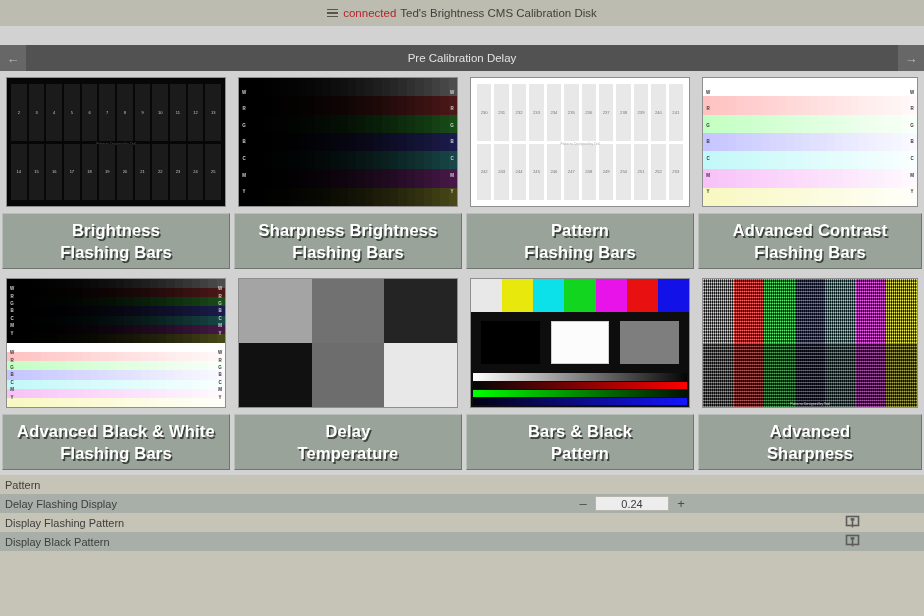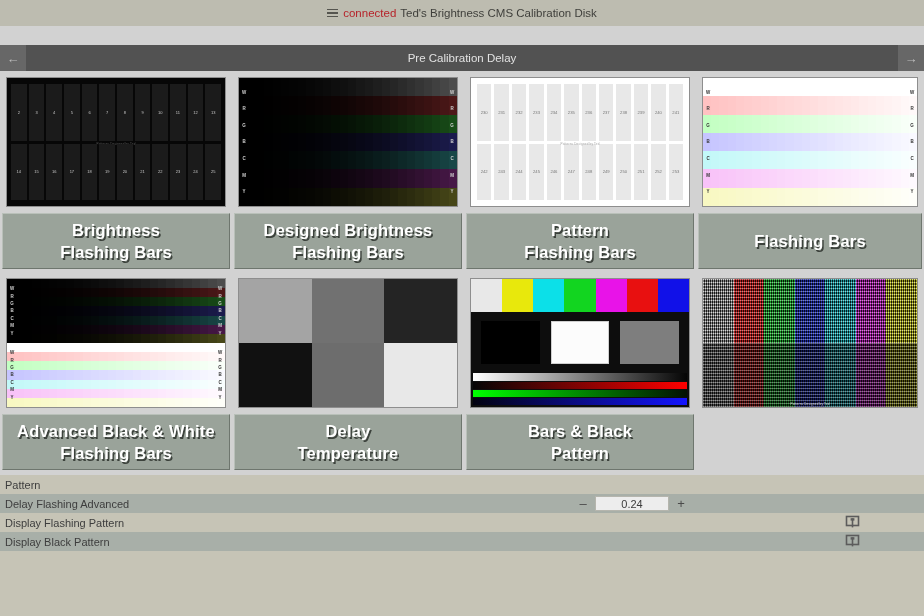--- a/index.html
+++ b/index.html
@@ -458,21 +458,21 @@
                   <span>G</span>
                   <span>B</span>
                   <span>C</span>
                   <span>M</span>
                   <span>Y</span>
                 </div>
               </div>
           </div>
         </div>
         <div class="label-btn">
-          <span>Designed Brightness</span>
+          <span>Sharpness Brightness</span>
           <span>Flashing Bars</span>
         </div>
       </div>
 
       <div class="cell">
         <div class="thumb-wrap">
           <div class="thumb" style="background:#fff">
             <div class="bars-light" id="art-contrast">
                 <div class="brow">
                   <div class="bar">230</div>
@@ -765,20 +765,21 @@
                   <span>G</span>
                   <span>B</span>
                   <span>C</span>
                   <span>M</span>
                   <span>Y</span>
                 </div>
               </div>
           </div>
         </div>
         <div class="label-btn">
+          <span>Advanced Contrast</span>
           <span>Flashing Bars</span>
         </div>
       </div>
     </div>
 
     <div class="row">
 
       <div class="cell">
         <div class="thumb-wrap">
           <div class="thumb">
@@ -1371,32 +1372,36 @@
                   <div class="sband" style="background: repeating-linear-gradient(90deg, rgb(22, 121, 33) 0px, rgb(22, 121, 33) 1px, rgb(4, 22, 6) 1px, rgb(4, 22, 6) 2px), repeating-linear-gradient(0deg, rgba(255, 255, 255, 0.3) 0px, rgba(255, 255, 255, 0.3) 1px, rgba(0, 0, 0, 0.35) 1px, rgba(0, 0, 0, 0.35) 3px); background-blend-mode: overlay;"></div>
                   <div class="sband" style="background: repeating-linear-gradient(90deg, rgb(22, 33, 127) 0px, rgb(22, 33, 127) 1px, rgb(4, 6, 23) 1px, rgb(4, 6, 23) 2px), repeating-linear-gradient(0deg, rgba(255, 255, 255, 0.3) 0px, rgba(255, 255, 255, 0.3) 1px, rgba(0, 0, 0, 0.35) 1px, rgba(0, 0, 0, 0.35) 3px); background-blend-mode: overlay;"></div>
                   <div class="sband" style="background: repeating-linear-gradient(90deg, rgb(22, 121, 127) 0px, rgb(22, 121, 127) 1px, rgb(4, 22, 23) 1px, rgb(4, 22, 23) 2px), repeating-linear-gradient(0deg, rgba(255, 255, 255, 0.3) 0px, rgba(255, 255, 255, 0.3) 1px, rgba(0, 0, 0, 0.35) 1px, rgba(0, 0, 0, 0.35) 3px); background-blend-mode: overlay;"></div>
                   <div class="sband" style="background: repeating-linear-gradient(90deg, rgb(127, 22, 127) 0px, rgb(127, 22, 127) 1px, rgb(23, 4, 23) 1px, rgb(23, 4, 23) 2px), repeating-linear-gradient(0deg, rgba(255, 255, 255, 0.3) 0px, rgba(255, 255, 255, 0.3) 1px, rgba(0, 0, 0, 0.35) 1px, rgba(0, 0, 0, 0.35) 3px); background-blend-mode: overlay;"></div>
                   <div class="sband" style="background: repeating-linear-gradient(90deg, rgb(127, 127, 22) 0px, rgb(127, 127, 22) 1px, rgb(23, 23, 4) 1px, rgb(23, 23, 4) 2px), repeating-linear-gradient(0deg, rgba(255, 255, 255, 0.3) 0px, rgba(255, 255, 255, 0.3) 1px, rgba(0, 0, 0, 0.35) 1px, rgba(0, 0, 0, 0.35) 3px); background-blend-mode: overlay;"></div>
                 </div>
                 <div class="credit" style="bottom: 1px; color: rgb(221, 221, 221);">Patterns Designed by Ted</div>
               </div>
           </div>
         </div>
+        <div class="label-btn">
+          <span>Advanced</span>
+          <span>Sharpness</span>
+        </div>
       </div>
     </div>
   </div>
 
   <div class="panel">
 
     <div class="prow norm">
       <div class="plabel">Pattern</div>
     </div>
 
     <div class="prow alt">
-      <div class="plabel">Delay Flashing Advanced</div>
+      <div class="plabel">Delay Flashing Display</div>
       <div class="pctl">
         <div class="stepper">
           <span class="stepbtn">–</span>
           <span class="numfield">0.24</span>
           <span class="stepbtn">+</span>
         </div>
       </div>
     </div>
 
 

